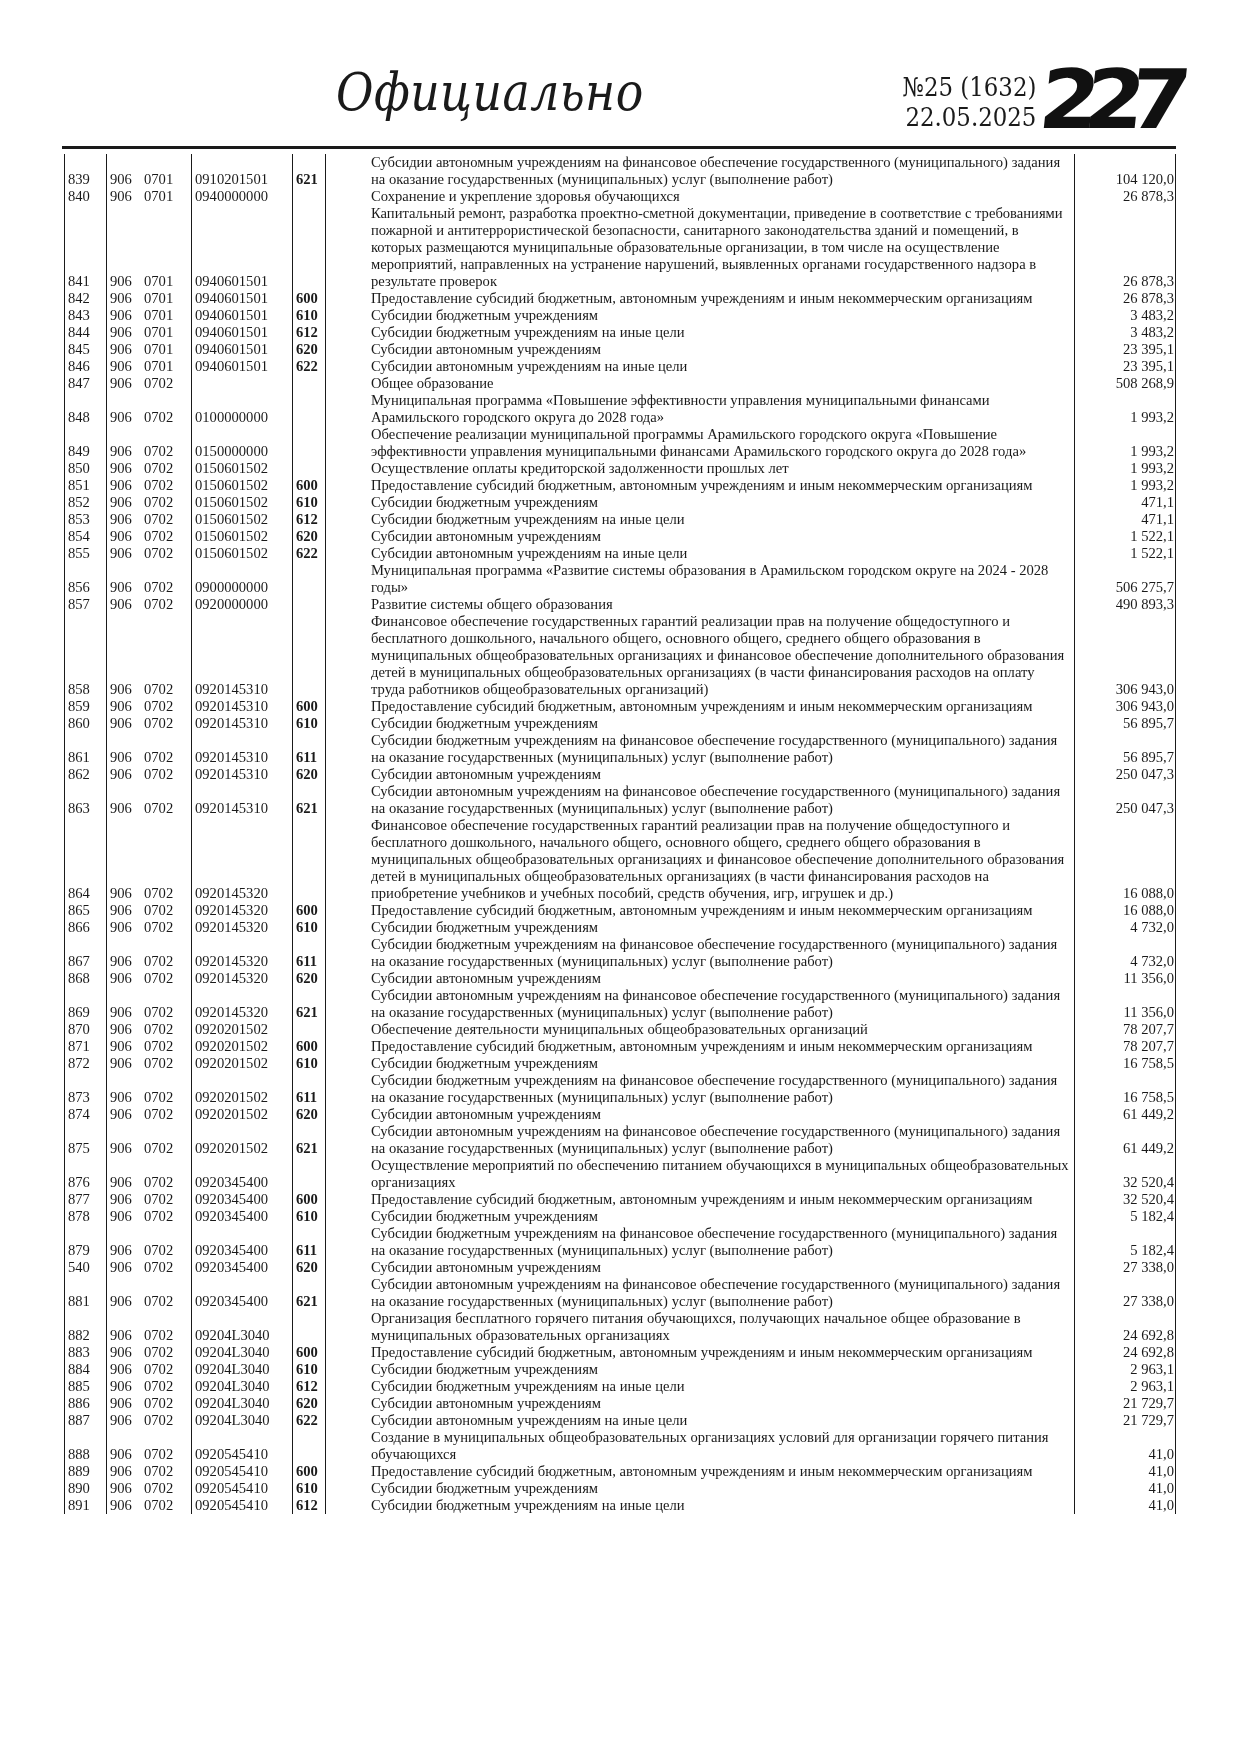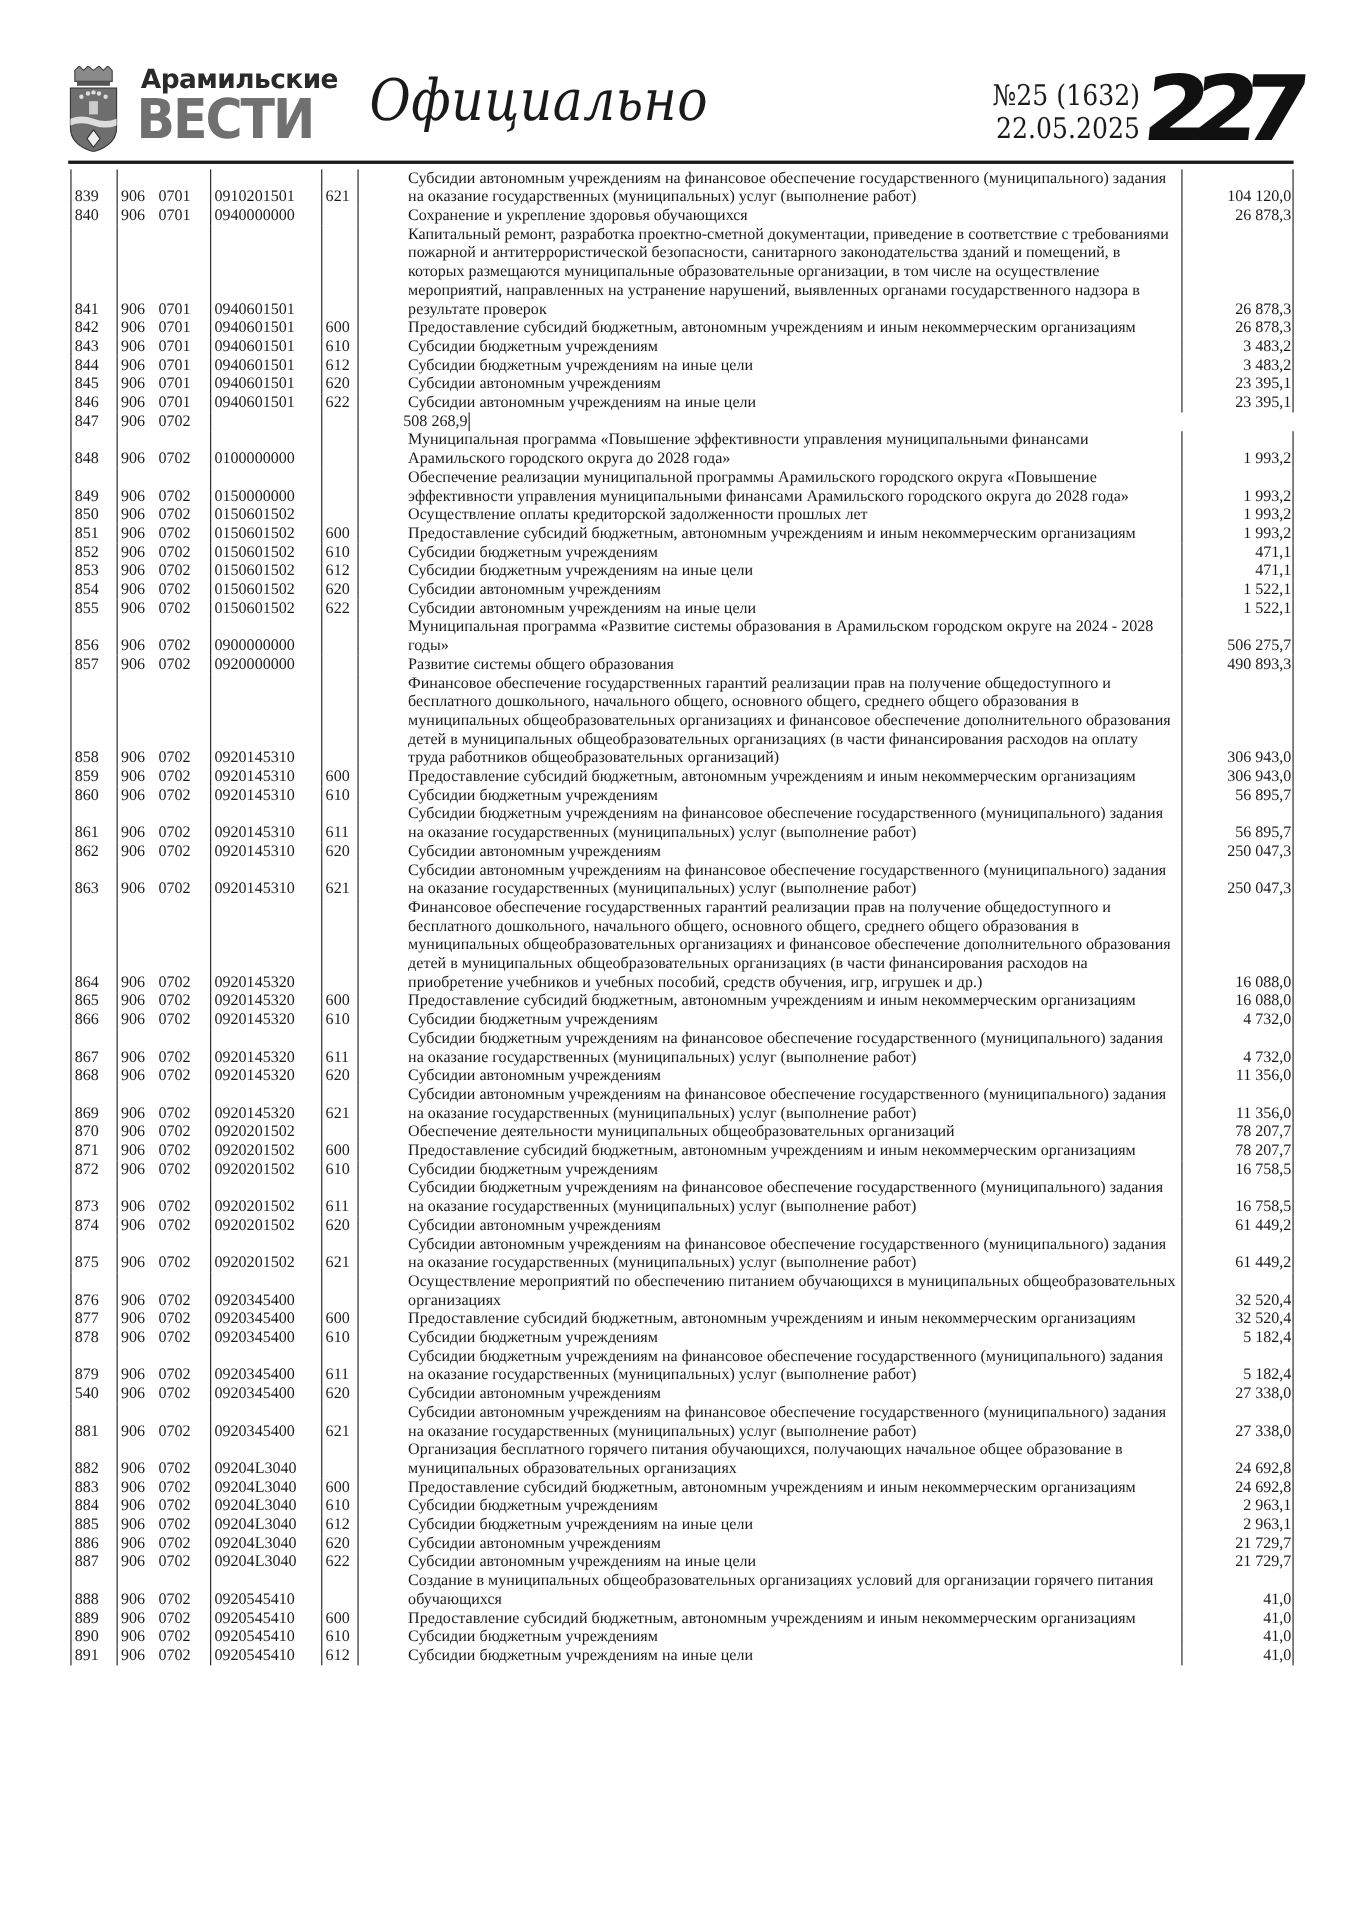--- a/index.html
+++ b/index.html
@@ -14,49 +14,32 @@
   .page-num { position: absolute; left: 1040px; top: 58px; font-family: "DejaVu Sans", sans-serif; font-weight: bold; font-size: 82px; line-height: 84px; letter-spacing: -14px; color: #111; transform: skewX(-6deg) scaleX(1.05); transform-origin: left; }
   .rule { position: absolute; left: 62px; top: 146px; width: 1114px; height: 3px; background: #1a1a1a; }
 
   .table { position: absolute; left: 64px; top: 154px; width: 1112px; font-size: 14.6px; line-height: 17px; }
   .row { display: flex; align-items: flex-end; }
   .c { box-sizing: border-box; border-left: 1px solid #1a1a1a; padding-left: 3px; white-space: nowrap; }
   .c-num { width: 42px; }
   .c-gr { width: 38px; border-left: 1px solid #1a1a1a; }
   .c-sec { width: 47px; border-left: none; padding-left: 0; }
   .c-csr { width: 101px; font-family: Liberation Serif, serif; }
-  .c-vr { width: 33px; }
+  .c-vr { width: 33px; font-weight: bold; }
   .c-desc { width: 749px; white-space: normal; padding-right: 4px; }
   .c-sum { width: 102px; text-align: right; border-right: 1px solid #1a1a1a; padding-right: 1px; }
   .row > .c { align-self: stretch; display: flex; align-items: flex-end; }
   .row > .c-desc { display: block; padding-left: 45px; }
   .row > .c-sum { justify-content: flex-end; }
   .c-sec { align-self: stretch; display: flex; align-items: flex-end; }
 </style>
 </head>
 <body>
 
 <div class="header">
-  <div class="logo">
-    <svg class="crest" viewBox="0 0 46 78">
-      <path d="M6 4 L10 0 L14 4 L18 0 L23 4 L28 0 L32 4 L36 0 L40 4 L40 14 L6 14 Z" fill="#8a8a8a" stroke="#444" stroke-width="1"></path>
-      <rect x="8" y="14" width="30" height="4" fill="#555"></rect>
-      <path d="M2 20 L44 20 L44 56 Q44 72 23 78 Q2 72 2 56 Z" fill="#6e6e6e" stroke="#333" stroke-width="1"></path>
-      <circle cx="12" cy="28" r="2" fill="#ddd"></circle>
-        <circle cx="18" cy="25" r="2" fill="#ddd"></circle>
-        <circle cx="23" cy="24" r="2" fill="#ddd"></circle>
-        <circle cx="28" cy="25" r="2" fill="#ddd"></circle>
-        <circle cx="34" cy="28" r="2" fill="#ddd"></circle>
-      <rect x="19" y="32" width="8" height="12" fill="#ccc"></rect>
-      <path d="M2 48 Q12 44 23 48 Q34 52 44 48 L44 54 Q34 58 23 54 Q12 50 2 54 Z" fill="#ddd"></path>
-      <path d="M23 58 L29 66 L23 74 L17 66 Z" fill="#eee" stroke="#333" stroke-width="1"></path>
-    </svg>
-    <div class="brand-small">Арамильские</div>
-    <div class="brand-big">ВЕСТИ</div>
-  </div>
   <div class="section-title">Официально</div>
   <div class="issue">
     <div>№25 (1632)</div>
     <div>22.05.2025</div>
   </div>
   <div class="page-num">227</div>
   <div class="rule"></div>
 </div>
 
 <div class="table" id="budget-table">
@@ -131,20 +114,21 @@
       <div class="c c-vr">622</div>
       <div class="c c-desc">Субсидии автономным учреждениям на иные цели</div>
       <div class="c c-sum">23 395,1</div>
     </div>
     <div class="row">
       <div class="c c-num">847</div>
       <div class="c c-gr">906</div>
       <div class="c c-sec">0702</div>
       <div class="c c-csr"></div>
       <div class="c c-vr"></div>
+      <div class="c c-desc">Общее образование</div>
       <div class="c c-sum">508 268,9</div>
     </div>
     <div class="row">
       <div class="c c-num">848</div>
       <div class="c c-gr">906</div>
       <div class="c c-sec">0702</div>
       <div class="c c-csr">0100000000</div>
       <div class="c c-vr"></div>
       <div class="c c-desc">Муниципальная программа «Повышение эффективности управления муниципальными финансами Арамильского городского округа до 2028 года»</div>
       <div class="c c-sum">1 993,2</div>

